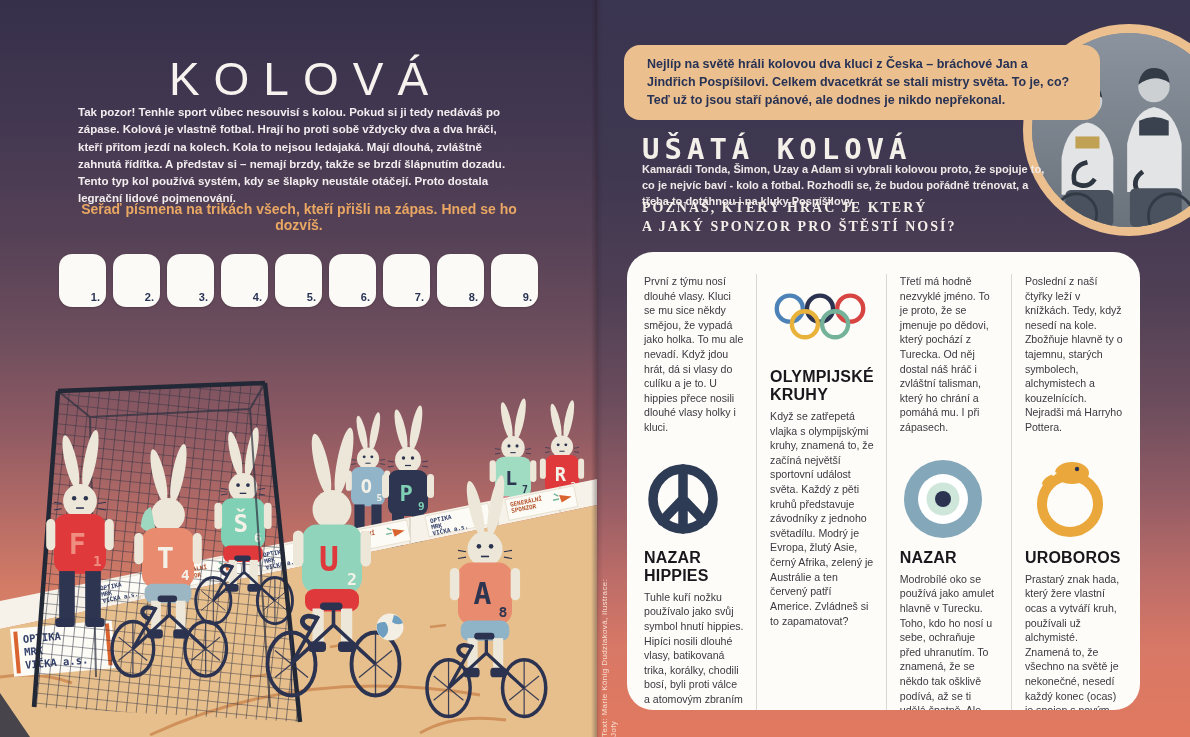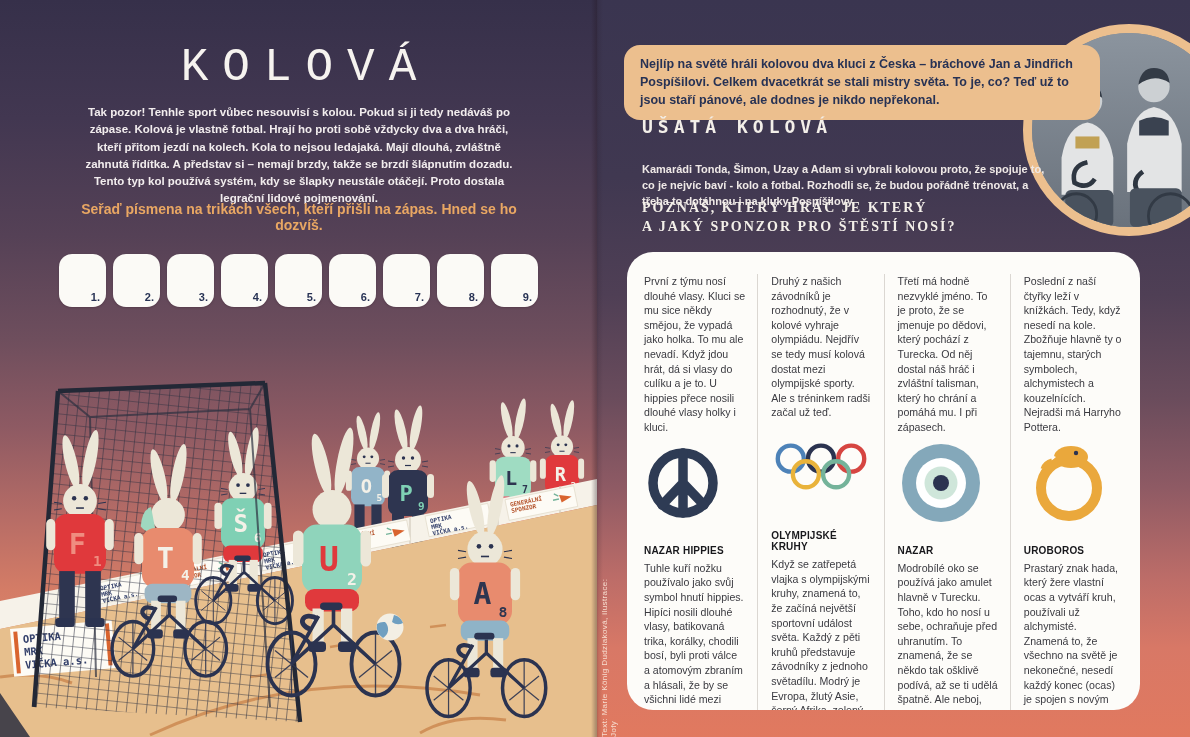--- a/index.html
+++ b/index.html
@@ -4,56 +4,56 @@
 <style>
   *{margin:0;padding:0;box-sizing:border-box}
   html,body{background:#1d1b26}
   body{font-family:"Liberation Sans",sans-serif}
   .spread{position:relative;width:1190px;height:737px;overflow:hidden;background:#39344e}
   .page{position:absolute;top:0;height:737px;overflow:hidden}
   .page-left{left:0;width:597px;background:linear-gradient(180deg,#36304a 0%,#423751 16%,#554156 32%,#6e4e5d 46%,#8e5a63 58%,#b66c66 70%,#d47c66 80%,#dd8a6c 92%,#df926f 100%)}
   .page-right{left:597px;width:593px;background:linear-gradient(180deg,#3a3550 0%,#403851 24%,#4f3f55 40%,#6a4c5c 54%,#8e5a64 66%,#bb6c68 78%,#d87866 88%,#e1795f 100%)}
 
   
-  .title{position:absolute;top:42px;left:0;width:100%;text-align:center;color:#f6f3ef;
-    font-family:Liberation Mono, monospace;font-size:46px;letter-spacing:14px;text-indent:14px;font-weight:400}
-  .intro{position:absolute;top:104px;left:78px;width:442px;text-align:center;color:#f2edee;
+  .title{position:absolute;top:52px;left:0;width:100%;text-align:center;color:#f6f3ef;
+    font-family:Liberation Sans, sans-serif;font-size:46px;letter-spacing:14px;text-indent:14px;font-weight:400}
+  .intro{position:absolute;top:104px;left:78px;width:442px;text-align:left;color:#f2edee;
     font-size:11.5px;font-weight:bold;line-height:1.5}
   .instruction{position:absolute;top:201px;left:60px;width:478px;text-align:center;color:#e9a763;
     font-size:14px;font-weight:bold}
   .boxes{position:absolute;top:254px;left:59px;width:480px;display:flex;gap:7px}
   .abox{width:47px;height:53px;background:#fbfaf6;border-radius:13px;position:relative;box-shadow:0 1px 2px rgba(40,20,30,.25)}
   .abox span{position:absolute;right:6px;bottom:4px;color:#273254;font-weight:bold;font-size:11px}
   .illustration{position:absolute;left:0;bottom:0;width:597px;height:360px}
   .illustration svg{display:block}
 
   
   .spine{position:absolute;left:591px;top:0;width:12px;height:737px;z-index:6;
     background:linear-gradient(90deg,rgba(35,22,32,0) 0%,rgba(35,22,32,.32) 45%,rgba(35,22,32,.15) 58%,rgba(35,22,32,0) 100%)}
   .credit{position:absolute;left:600px;top:572px;z-index:7;writing-mode:vertical-rl;transform:rotate(180deg);
     font-size:8px;color:#f6ddcf;letter-spacing:.4px}
 
   
   .photo{position:absolute;left:426px;top:24px;width:212px;height:212px;border-radius:50%;
     border:9px solid #ecbf8e;overflow:hidden;background:#7d8690}
   .factbox{position:absolute;left:27px;top:45px;width:476px;background:#ecbf8e;border-radius:16px;
-    padding:11px 16px;color:#273254;font-size:12.5px;font-weight:bold;line-height:1.42}
-  .stitle{position:absolute;left:45px;top:116px;color:#f3efe9;font-family:"DejaVu Sans Mono",monospace;
-    font-size:18px;letter-spacing:5px}
+    padding:11px 23px;color:#273254;font-size:12.5px;font-weight:bold;line-height:1.42}
+  .stitle{position:absolute;left:45px;top:132px;color:#f3efe9;font-family:"DejaVu Sans Mono",monospace;
+    font-size:29px;letter-spacing:5px}
   .stext{position:absolute;left:45px;top:162px;width:405px;color:#efe9e7;font-size:11px;font-weight:bold;line-height:1.45}
   .question{position:absolute;left:45px;top:199px;color:#f3efe9;font-family:Liberation Serif, serif;
     font-size:14px;letter-spacing:2px;line-height:1.35}
   .panel{position:absolute;left:30px;top:252px;width:513px;height:458px;background:#fdfcf9;border-radius:26px;
     display:grid;grid-template-columns:repeat(4,1fr);padding:22px 4px 0 4px;overflow:hidden}
   .col{padding:0 12px 0 13px}
   .col + .col{border-left:1px solid #dbd7d2}
   .col-intro,.col-body{font-size:10.6px;line-height:1.38;color:#3a3a40}
-  .col-intro{margin-bottom:4px}
+  .col-intro{margin-bottom:20px}
   .col-icon{height:88px;display:flex;align-items:center;justify-content:flex-start;padding-left:2px}
-  .col-heading{font-size:10px;letter-spacing:.2px;color:#18181c;margin:18px 0 5px 0;font-weight:bold}
+  .col-heading{font-size:16px;letter-spacing:.2px;color:#18181c;margin:6px 0 5px 0;font-weight:bold}
 </style>
 </head>
 <body>
 
 <div class="spread">
 
   <div class="page page-left">
     <h1 class="title">KOLOVÁ</h1>
     <p class="intro">Tak pozor! Tenhle sport vůbec nesouvisí s kolou. Pokud si ji tedy nedáváš po zápase. Kolová je vlastně fotbal. Hrají ho proti sobě vždycky dva a dva hráči, kteří přitom jezdí na kolech. Kola to nejsou ledajaká. Mají dlouhá, zvláštně zahnutá řídítka. A představ si – nemají brzdy, takže se brzdí šlápnutím dozadu. Tento typ kol používá systém, kdy se šlapky neustále otáčejí. Proto dostala legrační lidové pojmenování.</p>
     <p class="instruction">Seřaď písmena na trikách všech, kteří přišli na zápas. Hned se ho dozvíš.</p>
@@ -411,21 +411,20 @@
               <g stroke="#2e3b54" stroke-width="9.5" fill="none" stroke-linecap="round">
                 <circle cx="37" cy="37" r="30"></circle>
                 <path d="M37,7 V67 M37,37 L16,59 M37,37 L58,59"></path>
               </g>
             </svg>
           </div>
           <h3 class="col-heading">NAZAR HIPPIES</h3>
           <p class="col-body">Tuhle kuří nožku používalo jako svůj symbol hnutí hippies. Hipíci nosili dlouhé vlasy, batikovaná trika, korálky, chodili bosí, byli proti válce a atomovým zbraním a hlásali, že by se všichni lidé mezi sebou měli mít rádi.</p>
         </article>
         <article class="col">
-          <p class="col-intro">Druhý z našich závodníků je rozhodnutý, že v kolové vyhraje olympiádu. Nejdřív se tedy musí kolová dostat mezi olympijské sporty. Ale s tréninkem radši začal už teď.</p>
           <div class="col-icon">
             <svg width="96" height="50" viewBox="0 0 92 48">
               <g fill="none" stroke-width="4.2">
                 <circle cx="17" cy="15" r="12.5" stroke="#4d82b8"></circle>
                 <circle cx="46" cy="15" r="12.5" stroke="#2b3350"></circle>
                 <circle cx="75" cy="15" r="12.5" stroke="#d64541"></circle>
                 <circle cx="31.5" cy="30" r="12.5" stroke="#e9b33b"></circle>
                 <circle cx="60.5" cy="30" r="12.5" stroke="#74b39a"></circle>
               </g>
             </svg>

